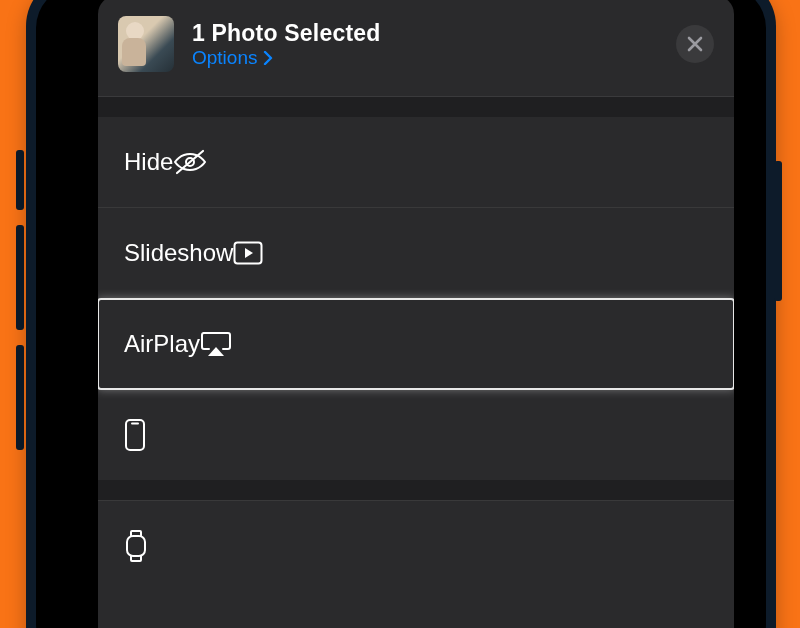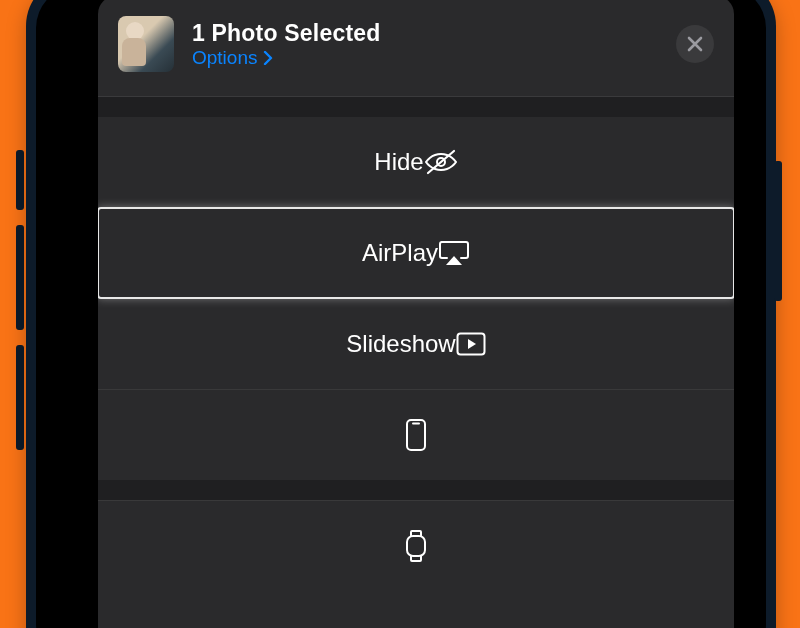--- a/index.html
+++ b/index.html
@@ -19,21 +19,21 @@
   .thumb{width:56px;height:56px;border-radius:8px;background:linear-gradient(135deg,#d9c9b0 0 40%,#3a4a54 70%,#253037 100%);position:relative;overflow:hidden;flex:0 0 auto}
   .thumb::before{content:"";position:absolute;left:8px;top:6px;width:18px;height:18px;border-radius:50%;background:#e8d8c4}
   .thumb::after{content:"";position:absolute;left:4px;top:22px;width:24px;height:28px;border-radius:8px 8px 4px 4px;background:#c9b39a}
   .hd-text{flex:1 1 auto;min-width:0}
   .hd-title{font-size:23px;font-weight:700;letter-spacing:.2px}
   .hd-sub{margin-top:0;color:#0a84ff;font-size:19px;display:flex;align-items:center;gap:6px;cursor:pointer}
   .close-btn{width:38px;height:38px;border-radius:50%;background:#3a3a3c;display:flex;align-items:center;justify-content:center;flex:0 0 auto;cursor:pointer}
   
   .gap{height:20px;background:rgba(0,0,0,.24)}
   .list{}
-  .row{display:flex;align-items:center;justify-content:center;padding:0 26px;height:90px;font-size:24px;font-weight:400;color:#fff;border-top:1px solid rgba(255,255,255,.07);cursor:pointer;background:#2a2a2c}
+  .row{display:flex;align-items:center;justify-content:flex-start;padding:0 26px;height:90px;font-size:24px;font-weight:400;color:#fff;border-top:1px solid rgba(255,255,255,.07);cursor:pointer;background:#2a2a2c}
   .row:first-child{border-top:none}
   .row.highlighted{position:relative}
   .row.highlighted::after{content:"";position:absolute;inset:-1px;border:2px solid #e8e8e8;border-radius:4px;pointer-events:none;box-shadow:0 0 10px rgba(255,255,255,.35)}
   .row-label{}
   .row-icon{display:flex;align-items:center;justify-content:center}
   svg{display:block}
 </style>
 </head>
 <body>
 
@@ -78,37 +78,37 @@
             <span class="row-label">Hide</span>
             <span class="row-icon">
               <svg width="34" height="26" viewBox="0 0 34 26">
                   <path d="M2 13s5-8 15-8 15 8 15 8-5 8-15 8S2 13 2 13z" fill="none" stroke="#fff" stroke-width="2"></path>
                   <circle cx="17" cy="13" r="4" fill="none" stroke="#fff" stroke-width="2"></circle>
                   <line x1="4" y1="24" x2="30" y2="2" stroke="#fff" stroke-width="2.2" stroke-linecap="round"></line>
                 </svg>
             </span>
           </div>
 
+          <div class="row">
+            <span class="row-label">Slideshow</span>
+            <span class="row-icon">
+              <svg width="30" height="24" viewBox="0 0 30 24">
+                  <rect x="1.5" y="1.5" width="27" height="21" rx="3" fill="none" stroke="#fff" stroke-width="2"></rect>
+                  <path d="M12 7l8 5-8 5z" fill="#fff"></path>
+                </svg>
+            </span>
+          </div>
+
           <div class="row highlighted">
             <span class="row-label">AirPlay</span>
             <span class="row-icon">
               <svg width="32" height="26" viewBox="0 0 32 26">
                   <path d="M4 2h24a2 2 0 0 1 2 2v12a2 2 0 0 1-2 2h-5" fill="none" stroke="#fff" stroke-width="2" stroke-linecap="round"></path>
                   <path d="M9 18H4a2 2 0 0 1-2-2V4a2 2 0 0 1 2-2" fill="none" stroke="#fff" stroke-width="2" stroke-linecap="round"></path>
                   <path d="M16 16l8 9H8z" fill="#fff"></path>
-                </svg>
-            </span>
-          </div>
-
-          <div class="row">
-            <span class="row-label">Slideshow</span>
-            <span class="row-icon">
-              <svg width="30" height="24" viewBox="0 0 30 24">
-                  <rect x="1.5" y="1.5" width="27" height="21" rx="3" fill="none" stroke="#fff" stroke-width="2"></rect>
-                  <path d="M12 7l8 5-8 5z" fill="#fff"></path>
                 </svg>
             </span>
           </div>
 
           <div class="row">
             <span class="row-icon">
               <svg width="22" height="34" viewBox="0 0 22 34">
                   <rect x="2" y="2" width="18" height="30" rx="4" fill="none" stroke="#fff" stroke-width="2"></rect>
                   <line x1="8" y1="5.5" x2="14" y2="5.5" stroke="#fff" stroke-width="2" stroke-linecap="round"></line>
                 </svg>

